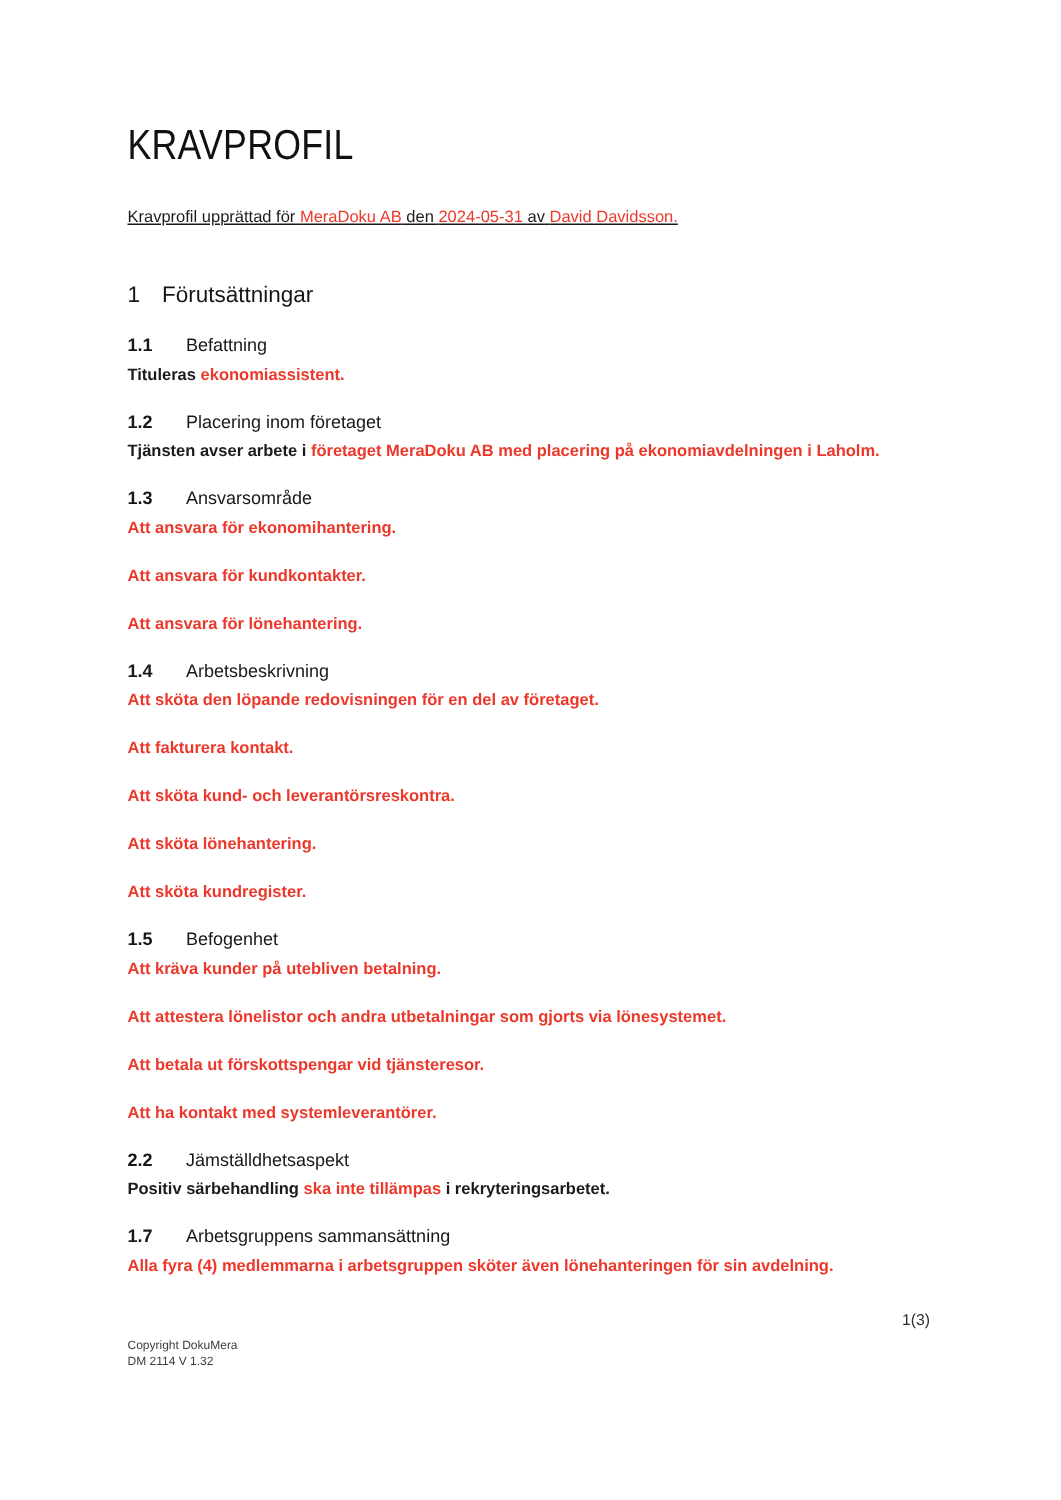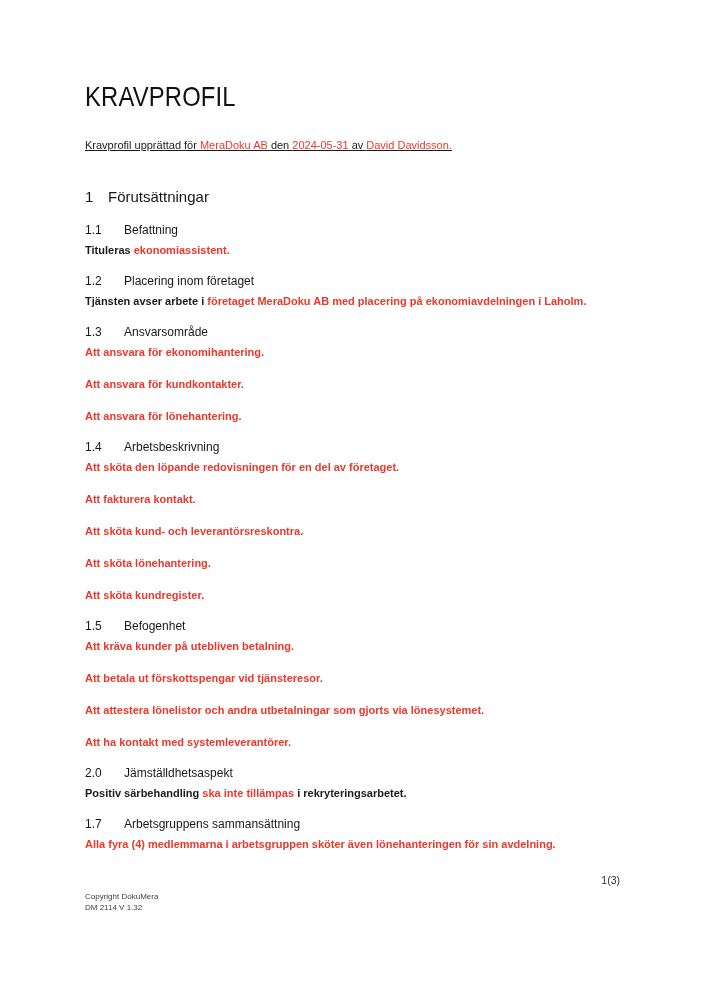--- a/index.html
+++ b/index.html
@@ -41,21 +41,21 @@
     line-height: 20px;
     color: #161616;
   }
   .h1 .num { display: inline-block; min-width: 23px; }
   .h2 {
     margin: 16px 0 4px 0;
     font-size: 12px;
     line-height: 15px;
     color: #181818;
   }
-  .h2 .num { display: inline-block; min-width: 39px; }
+  .h2 .num { display: inline-block; min-width: 39px; font-weight: bold; }
   .para {
     margin: 0 0 16px 0;
     font-size: 11px;
     line-height: 16px;
     font-weight: bold;
   }
   .red { color: var(--red, #ec382b); }
   .footer-pageno {
     margin-top: 22px;
     text-align: right;
@@ -89,24 +89,24 @@
       <p class="para"><span class="red">Att ansvara för kundkontakter.</span></p>
       <p class="para"><span class="red">Att ansvara för lönehantering.</span></p>
       <div class="h2"><span class="num">1.4</span><span>Arbetsbeskrivning</span></div>
       <p class="para"><span class="red">Att sköta den löpande redovisningen för en del av företaget.</span></p>
       <p class="para"><span class="red">Att fakturera kontakt.</span></p>
       <p class="para"><span class="red">Att sköta kund- och leverantörsreskontra.</span></p>
       <p class="para"><span class="red">Att sköta lönehantering.</span></p>
       <p class="para"><span class="red">Att sköta kundregister.</span></p>
       <div class="h2"><span class="num">1.5</span><span>Befogenhet</span></div>
       <p class="para"><span class="red">Att kräva kunder på utebliven betalning.</span></p>
+      <p class="para"><span class="red">Att attestera lönelistor och andra utbetalningar som gjorts via lönesystemet.</span></p>
       <p class="para"><span class="red">Att betala ut förskottspengar vid tjänsteresor.</span></p>
-      <p class="para"><span class="red">Att attestera lönelistor och andra utbetalningar som gjorts via lönesystemet.</span></p>
       <p class="para"><span class="red">Att ha kontakt med systemleverantörer.</span></p>
-      <div class="h2"><span class="num">2.0</span><span>Jämställdhetsaspekt</span></div>
+      <div class="h2"><span class="num">2.2</span><span>Jämställdhetsaspekt</span></div>
       <p class="para"><span>Positiv särbehandling </span><span class="red">ska inte tillämpas</span><span> i rekryteringsarbetet.</span></p>
       <div class="h2"><span class="num">1.7</span><span>Arbetsgruppens sammansättning</span></div>
       <p class="para"><span class="red">Alla fyra (4) medlemmarna i arbetsgruppen sköter även lönehanteringen för sin avdelning.</span></p>
     </div>
 
   <div class="footer-pageno">1(3)</div>
 
   <div class="footer-copy">
     <div>Copyright DokuMera</div>
     <div>DM 2114 V 1.32</div>

